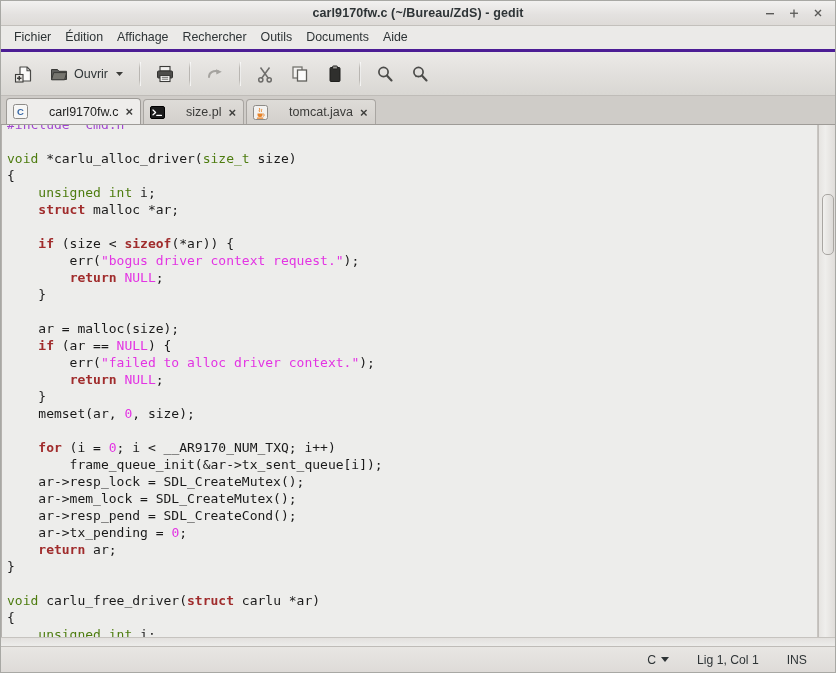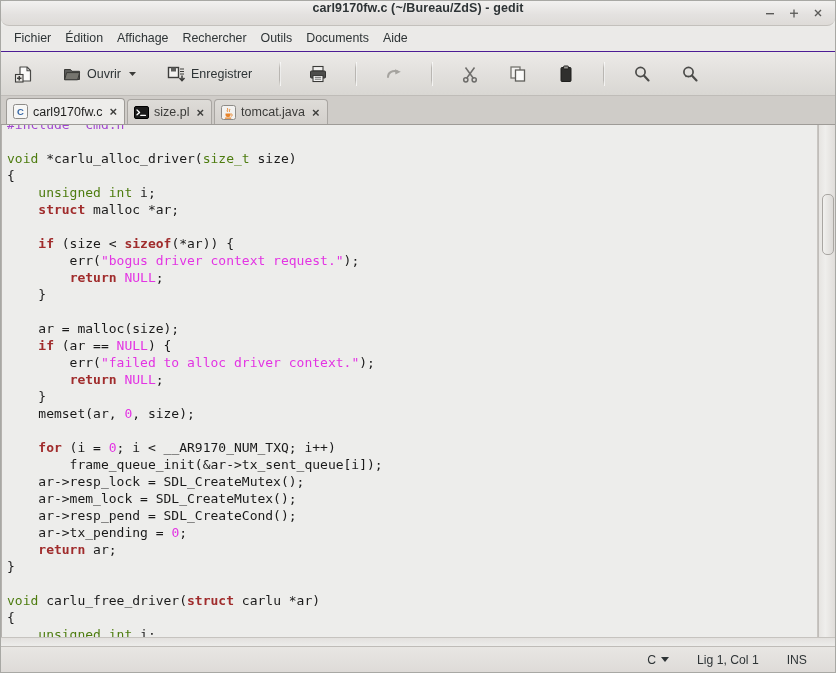--- a/index.html
+++ b/index.html
@@ -24,23 +24,22 @@
   }
 
   
   .titlebar {
     height: 24px;
     flex: 0 0 24px;
     background: linear-gradient(to bottom, #f2f1f0 0%, #e4e2e0 55%, #dedbd8 100%);
     border-bottom: 1px solid #c3c0bc;
     position: relative;
     display: flex;
-    align-items: flex-start;
+    align-items: center;
     justify-content: center;
-    border-radius: 8px;
   }
   .title-text {
     font-size: 12.5px;
     font-weight: bold;
     color: #2e3436;
     letter-spacing: 0.1px;
     white-space: nowrap;
   }
   .win-buttons {
     position: absolute;
@@ -62,21 +61,21 @@
     line-height: 1;
     cursor: default;
   }
   .win-btn svg { display:block; }
 
   
   .menubar {
     height: 26px;
     flex: 0 0 26px;
     background: #ebeae8;
-    border-bottom: 1px solid #4c1d95;
+    border-bottom: 3px solid #4c1d95;
     display: flex;
     align-items: center;
     padding-left: 6px;
     box-sizing: border-box;
   }
   .menu-item {
     font-size: 12.4px;
     color: #2e3436;
     padding: 3px 7px 4px 7px;
     border-radius: 2px;
@@ -87,21 +86,21 @@
   
   .toolbar {
     height: 44px;
     flex: 0 0 44px;
     background: linear-gradient(to bottom, #eceae8 0%, #e2e0dd 50%, #d9d7d3 100%);
     border-bottom: 1px solid #bfbcb8;
     display: flex;
     align-items: center;
     padding: 0 6px;
     box-sizing: border-box;
-    gap: 14px;
+    gap: 1px;
   }
   .tb-btn {
     height: 34px;
     display: flex;
     align-items: center;
     gap: 5px;
     padding: 0 7px;
     border-radius: 3px;
     color: #2e3436;
     font-size: 12.5px;
@@ -146,21 +145,21 @@
     color: #3b3b39;
     cursor: default;
     box-sizing: border-box;
   }
   .tab.active {
     background: #eeedeb;
     border-color: #9e9b97;
     color: #1f1f1e;
     height: 26px;
   }
-  .tab-label { white-space: nowrap; }
+  .tab-label { white-space: nowrap; margin-left: 16px; }
   .tab-close {
     font-size: 13px;
     font-weight: bold;
     color: #3f3f3d;
     line-height: 1;
     margin-left: 2px;
     cursor: default;
   }
   .tab-icon { width: 15px; height: 15px; display: block; }
 
@@ -311,31 +310,20 @@
         </svg>
       </span>
       <span class="tb-label">Ouvrir</span>
       <span class="tb-arrow">
         <svg width="11" height="11" viewBox="0 0 11 11">
             <path d="M2 4 L5.5 8 L9 4 Z" fill="#3b3b39"></path>
           </svg>
       </span>
     </div>
 
-    <div class="tb-btn">
-      <span>
-        <svg width="20" height="20" viewBox="0 0 20 20">
-          <rect x="2.5" y="3.5" width="10" height="10" fill="#f3f2f0" stroke="#3d3d3b" stroke-width="1.4"></rect>
-          <rect x="5" y="3.5" width="5" height="4" fill="#5c5c5a"></rect>
-          <path d="M14 5 h4 M14 7.5 h4 M14 10 h4" stroke="#3d3d3b" stroke-width="1.2"></path>
-          <path d="M16 11.5 v4.5 M13.5 14 l2.5 2.6 l2.5 -2.6" fill="none" stroke="#3d3d3b" stroke-width="1.5"></path>
-        </svg>
-      </span>
-      <span class="tb-label">Enregistrer</span>
-    </div>
 
     <div class="tb-sep"></div>
 
     <div class="tb-btn">
       <span>
         <svg width="20" height="20" viewBox="0 0 20 20">
           <rect x="5" y="2.5" width="10" height="4.5" fill="#f0efed" stroke="#3a3a38" stroke-width="1.1"></rect>
           <rect x="2.5" y="7" width="15" height="7" rx="1" fill="#4d4d4b" stroke="#333331" stroke-width="1"></rect>
           <rect x="5" y="11.5" width="10" height="6" fill="#fbfbfa" stroke="#3a3a38" stroke-width="1.1"></rect>
           <path d="M6.8 13.3 h6.4 M6.8 15.2 h6.4" stroke="#6a6a68" stroke-width="1"></path>

